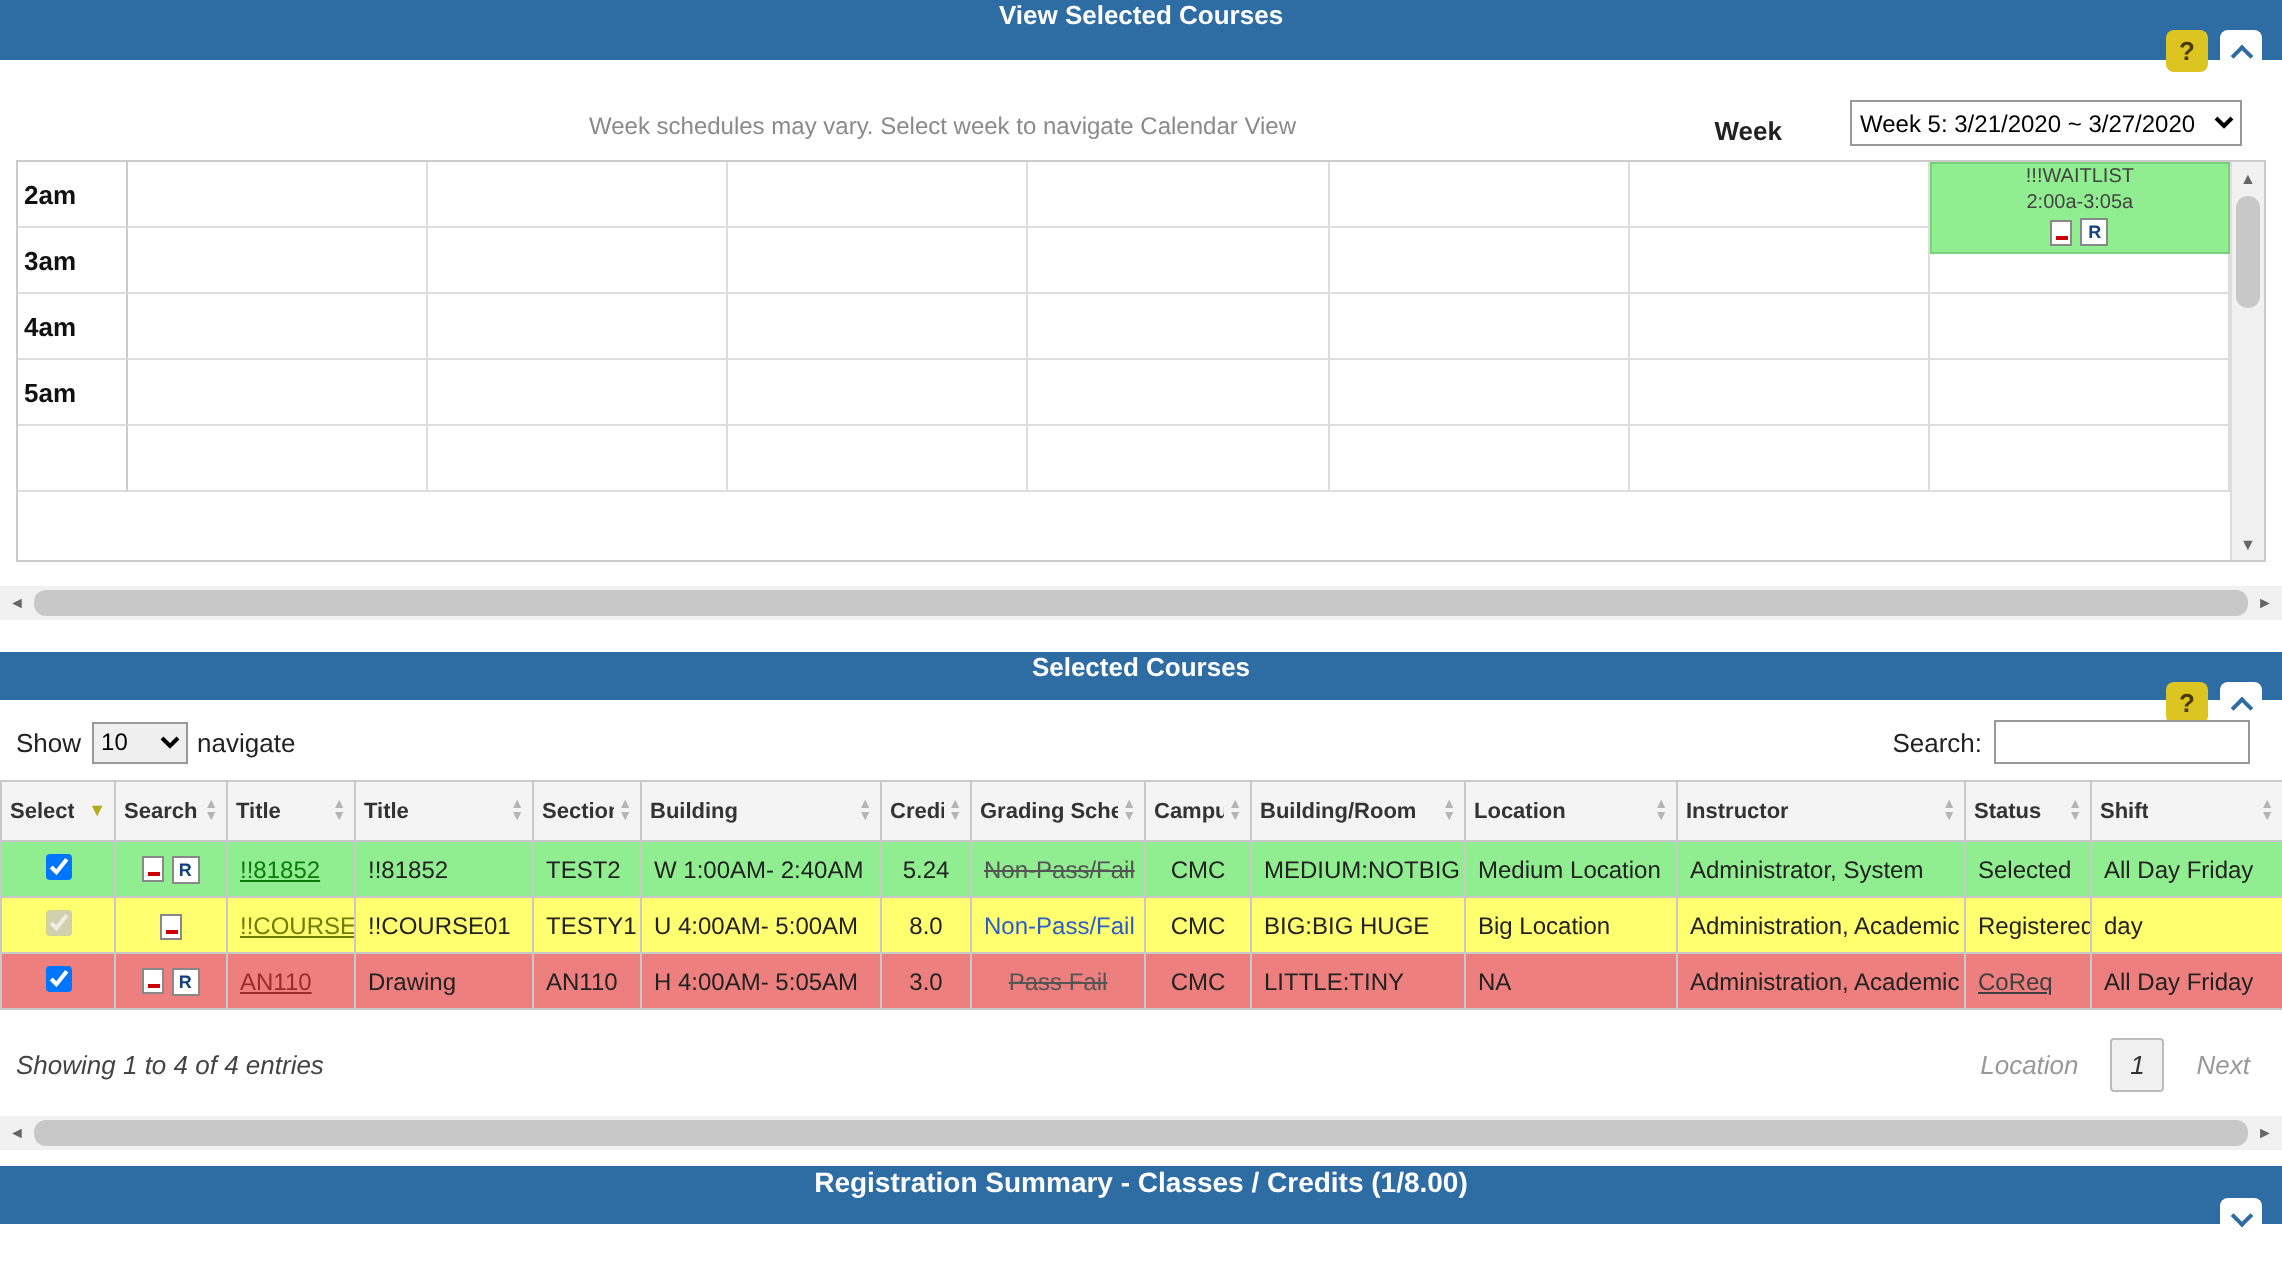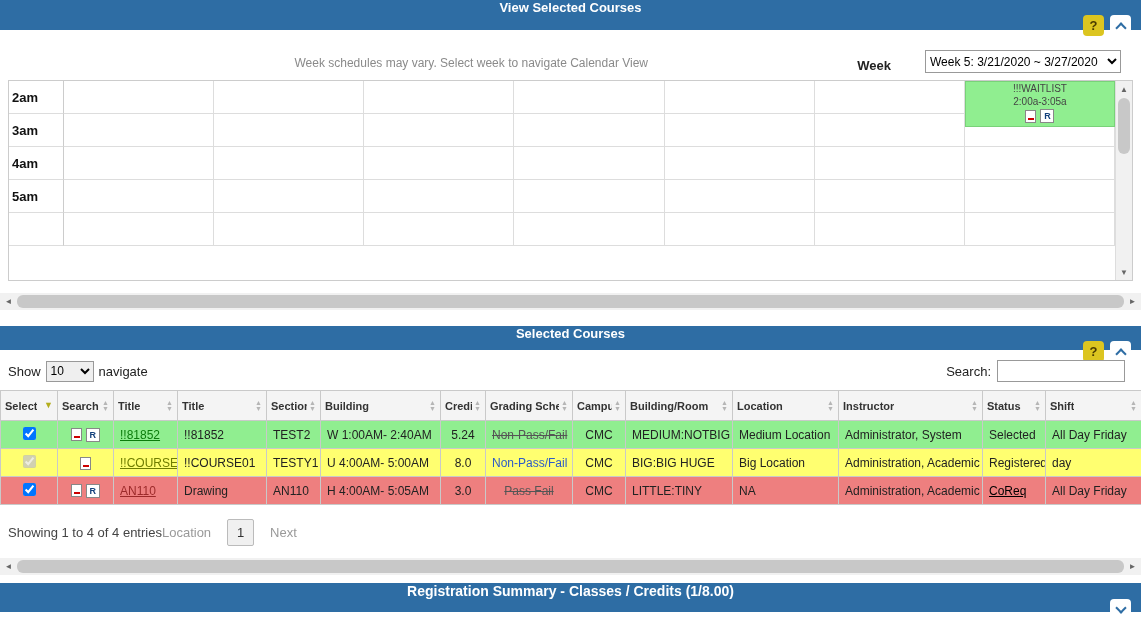--- a/index.html
+++ b/index.html
@@ -75,23 +75,23 @@
   tr.theme-green td { background:#90ee90; }
   tr.theme-yellow td { background:#ffff70; }
   tr.theme-red td { background:#ee7f7f; }
   .c-center { text-align:center; }
   a.code-link { text-decoration:underline; cursor:pointer; }
   tr.theme-green a.code-link { color:#0c7c0c; }
   tr.theme-yellow a.code-link { color:#6f7d00; }
   tr.theme-red a.code-link { color:#9c2a2a; }
   .struck { text-decoration:line-through; color:#555; }
   .grading-link { color:#2d5cc8; }
-  a.status-link { color:#000000; cursor:pointer; }
-
-  .footer-row { display:flex; align-items:center; padding:14px 16px 10px 8px; font-size:13px; color:#444; }
+  a.status-link { color:#404040; cursor:pointer; }
+
+  .footer-row { display:flex; justify-content:space-between; align-items:center; padding:14px 16px 10px 8px; font-size:13px; color:#444;font-style:italic; }
   .pagination { display:flex; align-items:center; gap:16px; color:#999; font-size:13px; }
   .page-prev, .page-next { cursor:pointer; }
   .page-num { width:27px; height:27px; display:flex; align-items:center; justify-content:center; border:1px solid #bbb; background:#f0f0f0; color:#333; border-radius:2px; cursor:pointer; }
 </style>
 </head>
 <body>
 
 <div class="page">
 
   <header class="bar top">

